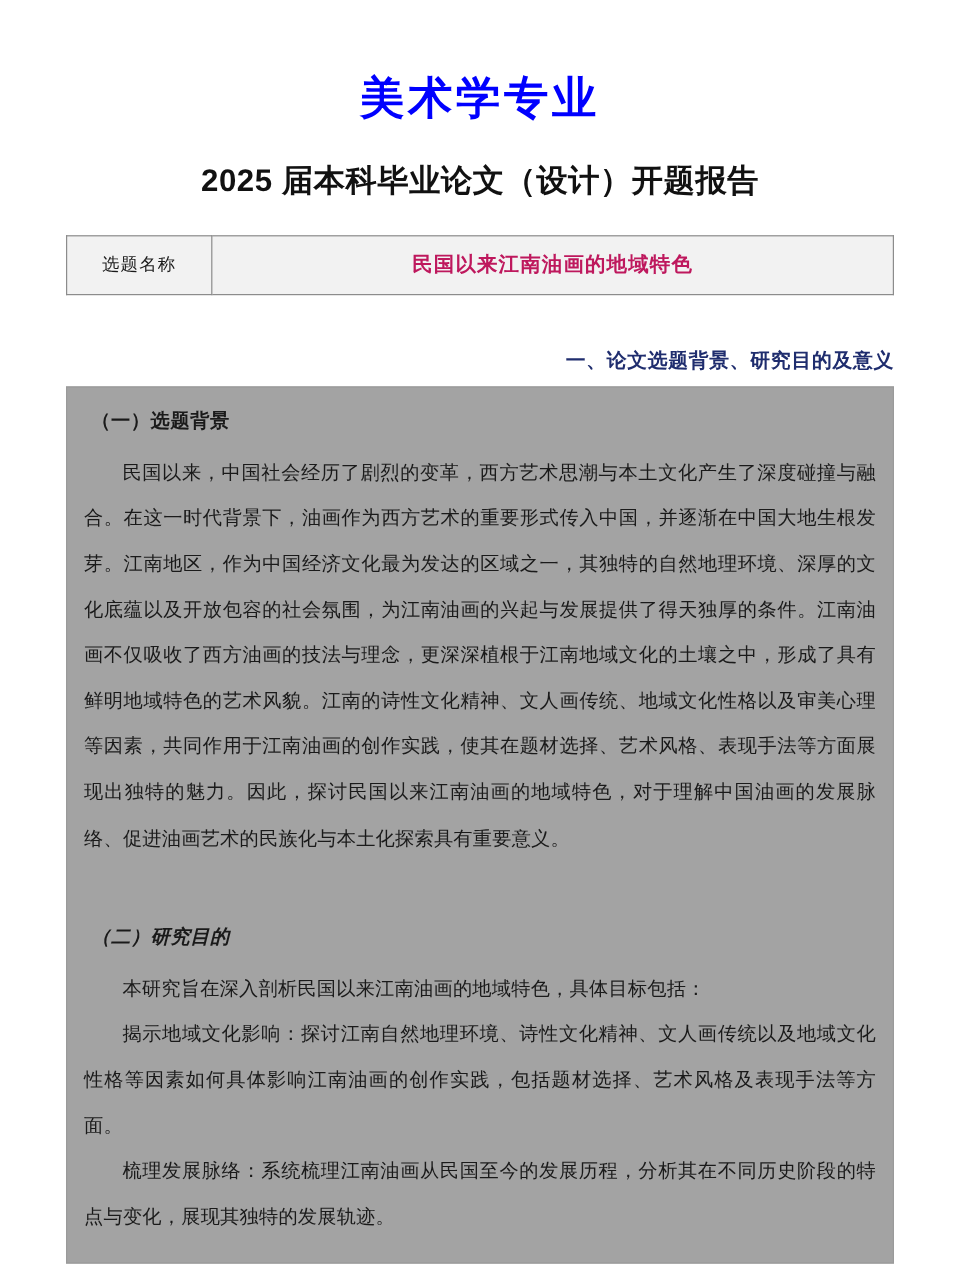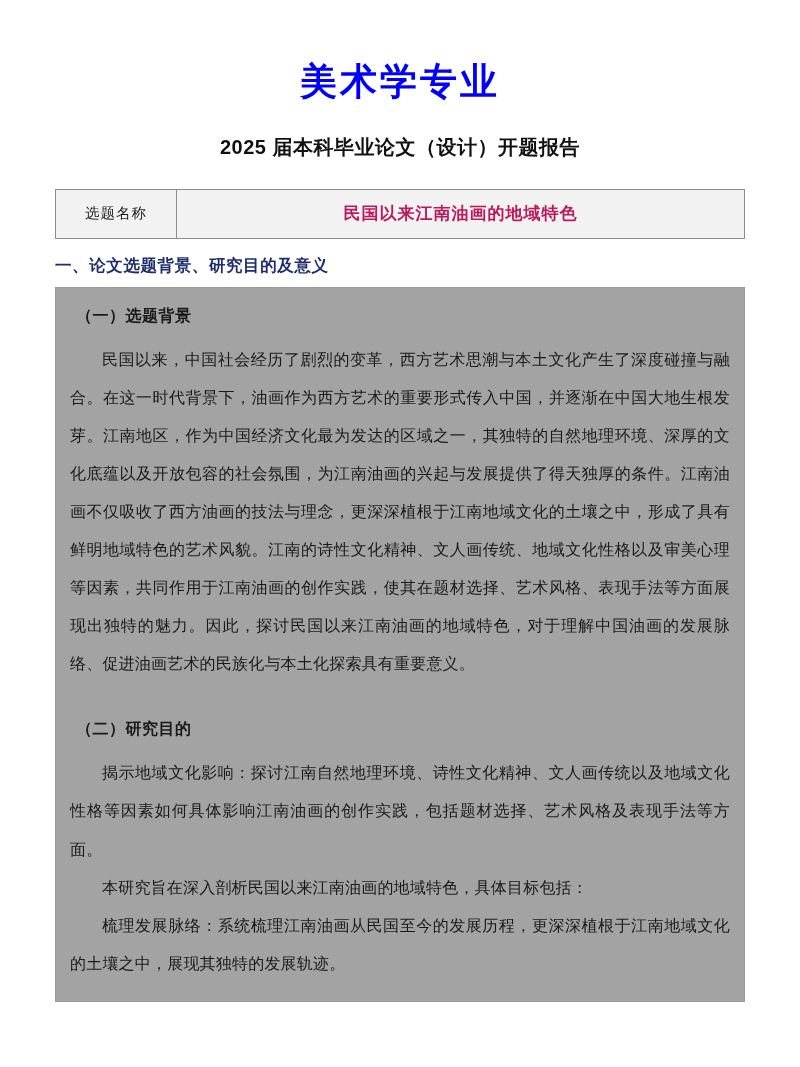--- a/index.html
+++ b/index.html
@@ -32,21 +32,21 @@
     letter-spacing: 3px;
     line-height: 1.1;
     margin: 0;
     padding-top: 62px;
     font-family: "Liberation Sans", "DejaVu Sans", sans-serif;
   }
   .doc-subtitle {
     text-align: center;
     color: #111111;
     font-weight: 700;
-    font-size: 20px;
+    font-size: 26px;
     letter-spacing: 0.5px;
     line-height: 1.2;
     margin: 0;
     padding-top: 32px;
     font-family: "Liberation Sans", "DejaVu Sans", sans-serif;
   }
 
   
   .topic-table {
     margin-top: 30px;
@@ -74,46 +74,48 @@
     text-align: center;
     color: #be185d;
     font-weight: 700;
     font-size: 17px;
     letter-spacing: 1px;
     font-family: "Liberation Sans", "DejaVu Sans", sans-serif;
   }
 
   
   .section-heading {
-    margin: 16px 0 10px 0;
+    margin: 44px 0 10px 0;
     color: #1f2d6e;
     font-weight: 700;
     font-size: 16.5px;
     letter-spacing: 0.6px;
     font-family: "Liberation Serif", "DejaVu Serif", serif;
+    text-align: right;
   }
 
   
   .content-box {
     background: #a3a3a3;
     border: 1px solid #9a9a9a;
     box-sizing: border-box;
     padding: 16px 14px 18px 14px;
     width: 100%;
   }
   .sub-heading {
     font-weight: 700;
     font-size: 16px;
     color: #1a1a1a;
     letter-spacing: 0.5px;
     margin: 2px 0 14px 6px;
     font-family: "Liberation Sans", "DejaVu Sans", sans-serif;
   }
   .sub-heading.spaced-top {
-    margin-top: 36px;
+    margin-top: 52px;
+    font-style: italic;
   }
   .body-par {
     font-size: 16px;
     line-height: 2.38;
     color: #1a1a1a;
     text-align: justify;
     text-justify: inter-character;
     text-indent: 2em;
     margin: 0;
     letter-spacing: 0.2px;
@@ -144,21 +146,21 @@
   <div class="section-heading">一、论文选题背景、研究目的及意义</div>
 
   <div class="content-box">
 
     <div class="sub-heading">（一）选题背景</div>
 
     <p class="body-par">民国以来，中国社会经历了剧烈的变革，西方艺术思潮与本土文化产生了深度碰撞与融合。在这一时代背景下，油画作为西方艺术的重要形式传入中国，并逐渐在中国大地生根发芽。江南地区，作为中国经济文化最为发达的区域之一，其独特的自然地理环境、深厚的文化底蕴以及开放包容的社会氛围，为江南油画的兴起与发展提供了得天独厚的条件。江南油画不仅吸收了西方油画的技法与理念，更深深植根于江南地域文化的土壤之中，形成了具有鲜明地域特色的艺术风貌。江南的诗性文化精神、文人画传统、地域文化性格以及审美心理等因素，共同作用于江南油画的创作实践，使其在题材选择、艺术风格、表现手法等方面展现出独特的魅力。因此，探讨民国以来江南油画的地域特色，对于理解中国油画的发展脉络、促进油画艺术的民族化与本土化探索具有重要意义。</p>
 
     <div class="sub-heading spaced-top">（二）研究目的</div>
 
+    <p class="body-par">本研究旨在深入剖析民国以来江南油画的地域特色，具体目标包括：</p>
+
     <p class="body-par">揭示地域文化影响：探讨江南自然地理环境、诗性文化精神、文人画传统以及地域文化性格等因素如何具体影响江南油画的创作实践，包括题材选择、艺术风格及表现手法等方面。</p>
 
-    <p class="body-par">本研究旨在深入剖析民国以来江南油画的地域特色，具体目标包括：</p>
-
-    <p class="body-par">梳理发展脉络：系统梳理江南油画从民国至今的发展历程，更深深植根于江南地域文化的土壤之中，展现其独特的发展轨迹。</p>
+    <p class="body-par">梳理发展脉络：系统梳理江南油画从民国至今的发展历程，分析其在不同历史阶段的特点与变化，展现其独特的发展轨迹。</p>
 
   </div>
 
 </div>
 
 </body></html>

